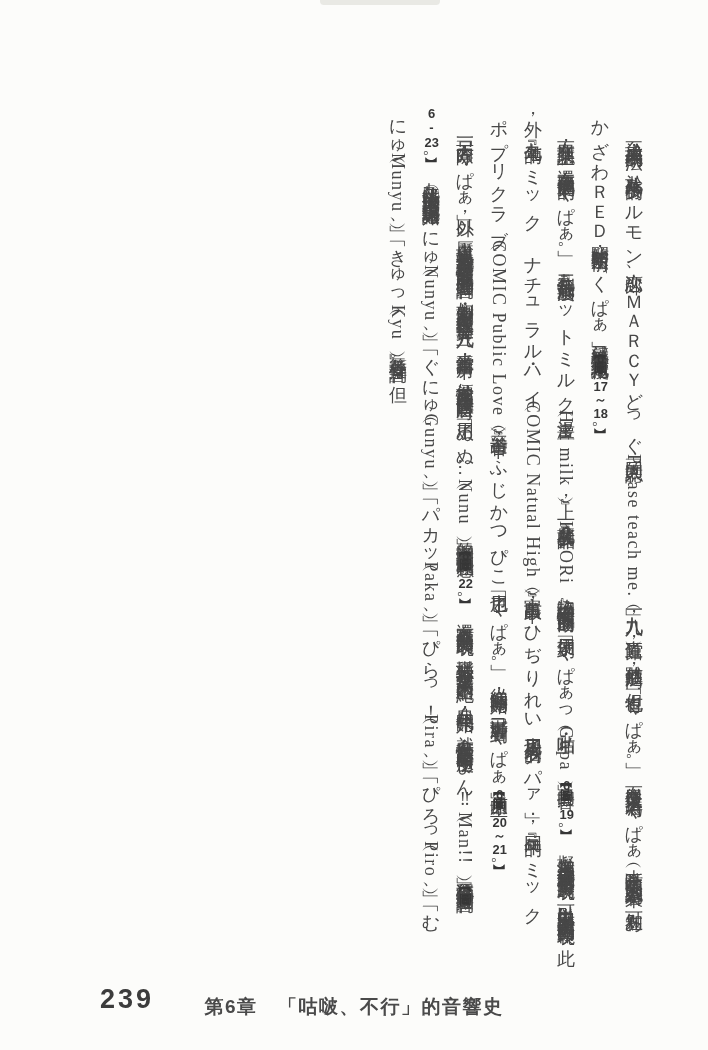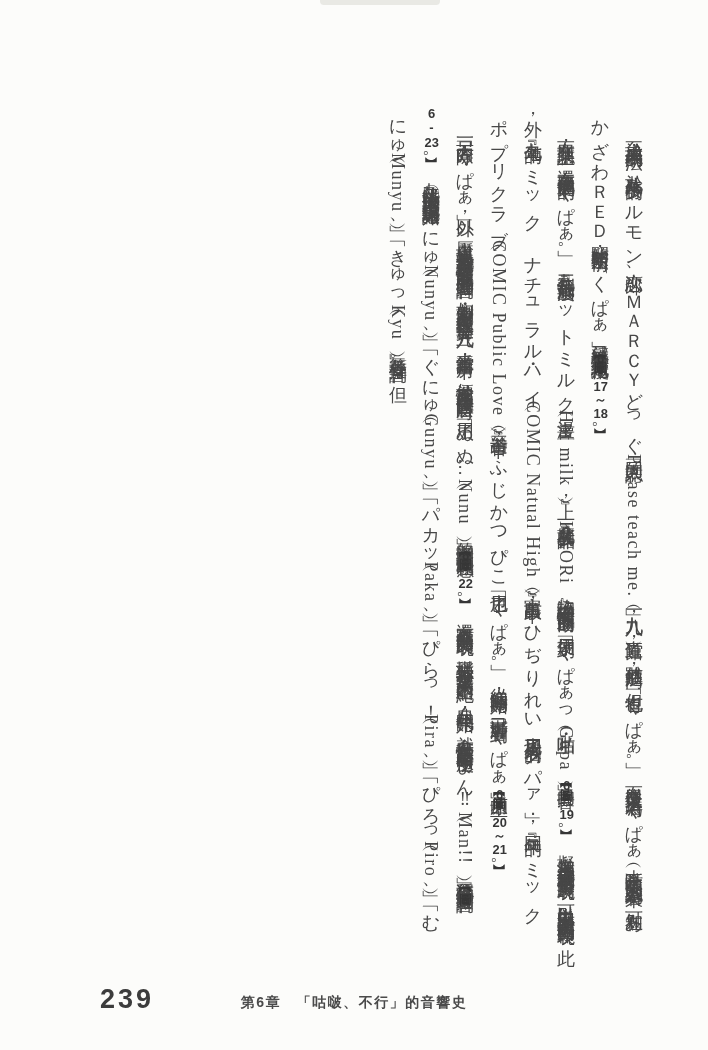--- a/index.html
+++ b/index.html
@@ -79,21 +79,21 @@
     color: #3c3c3c;
     margin-left: 44px;
   }
   .chapter-footer {
     position: absolute;
     left: 50%;
     transform: translateX(-50%);
     top: 12px;
     font-family: "Liberation Sans", "DejaVu Sans", sans-serif;
     font-weight: bold;
-    font-size: 14px;
+    font-size: 19px;
     letter-spacing: 1.5px;
     color: #4a4a4a;
     white-space: nowrap;
   }
 </style>
 </head>
 <body>
 
 <div class="page">
   <div class="scan-artifact"></div>

